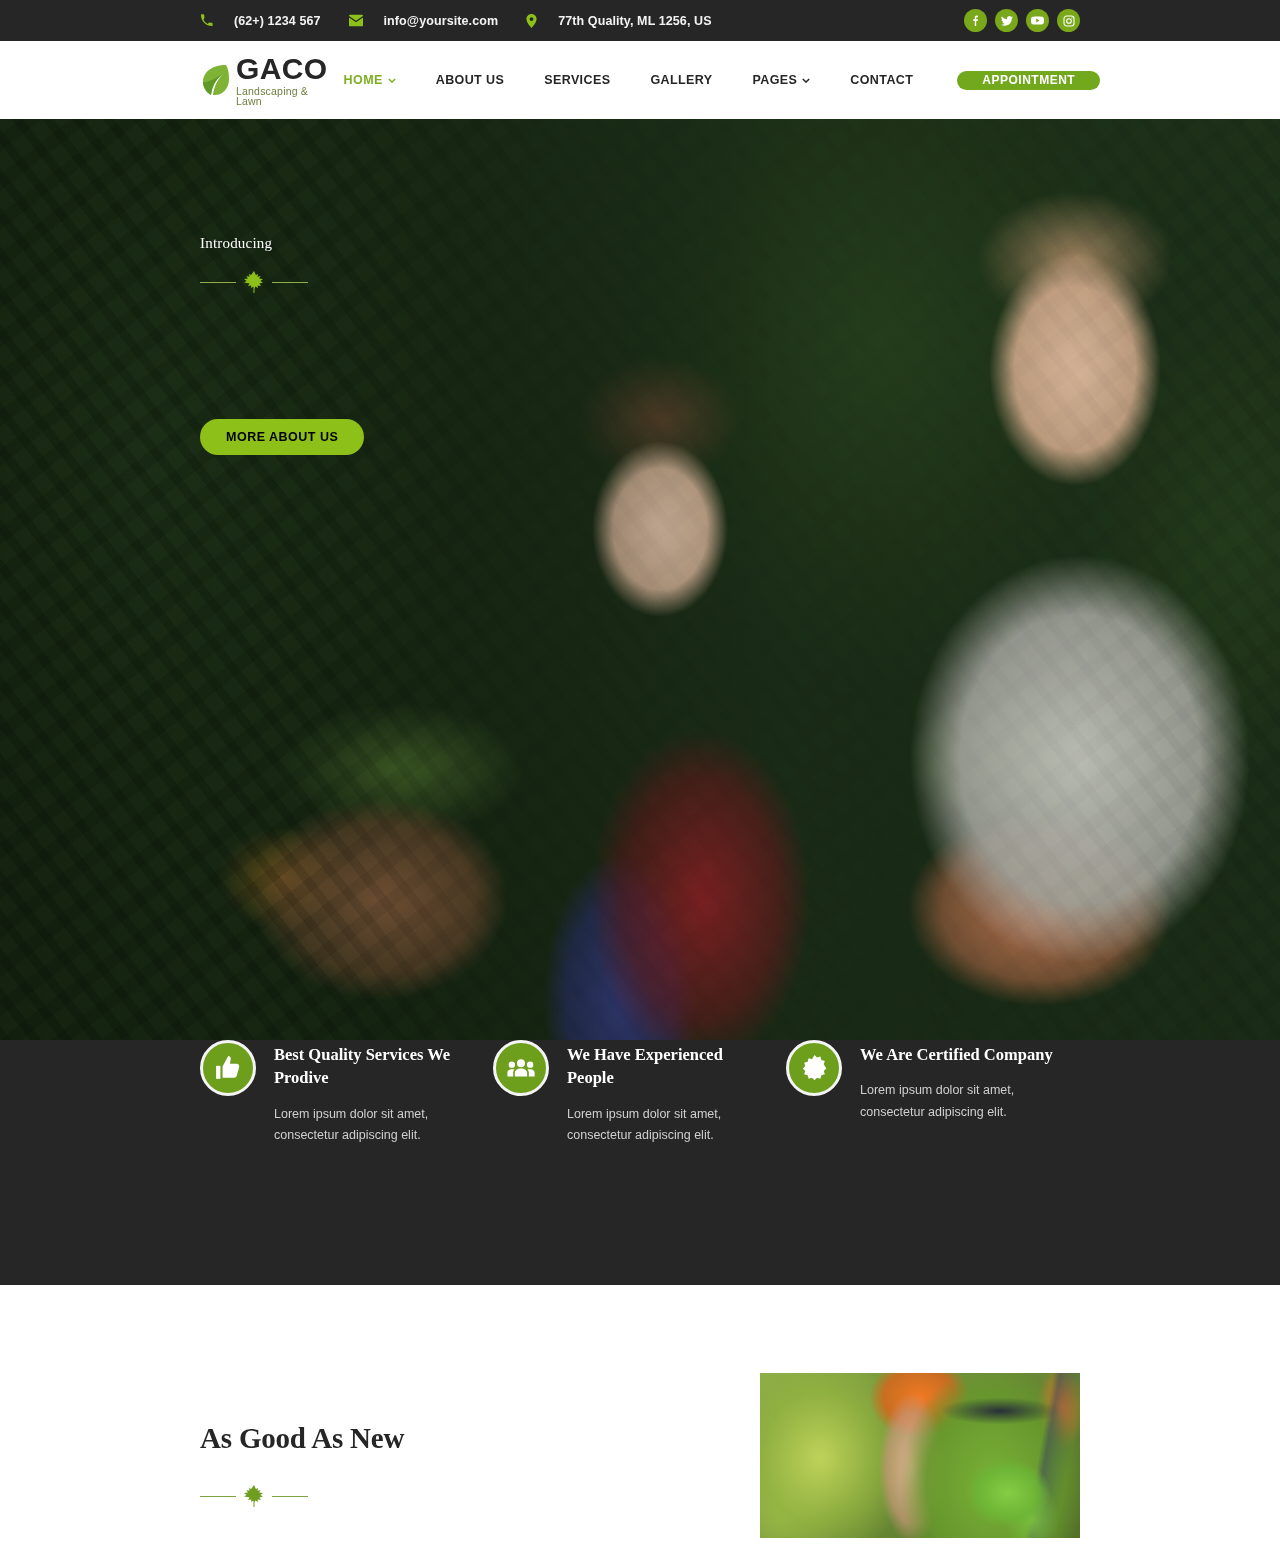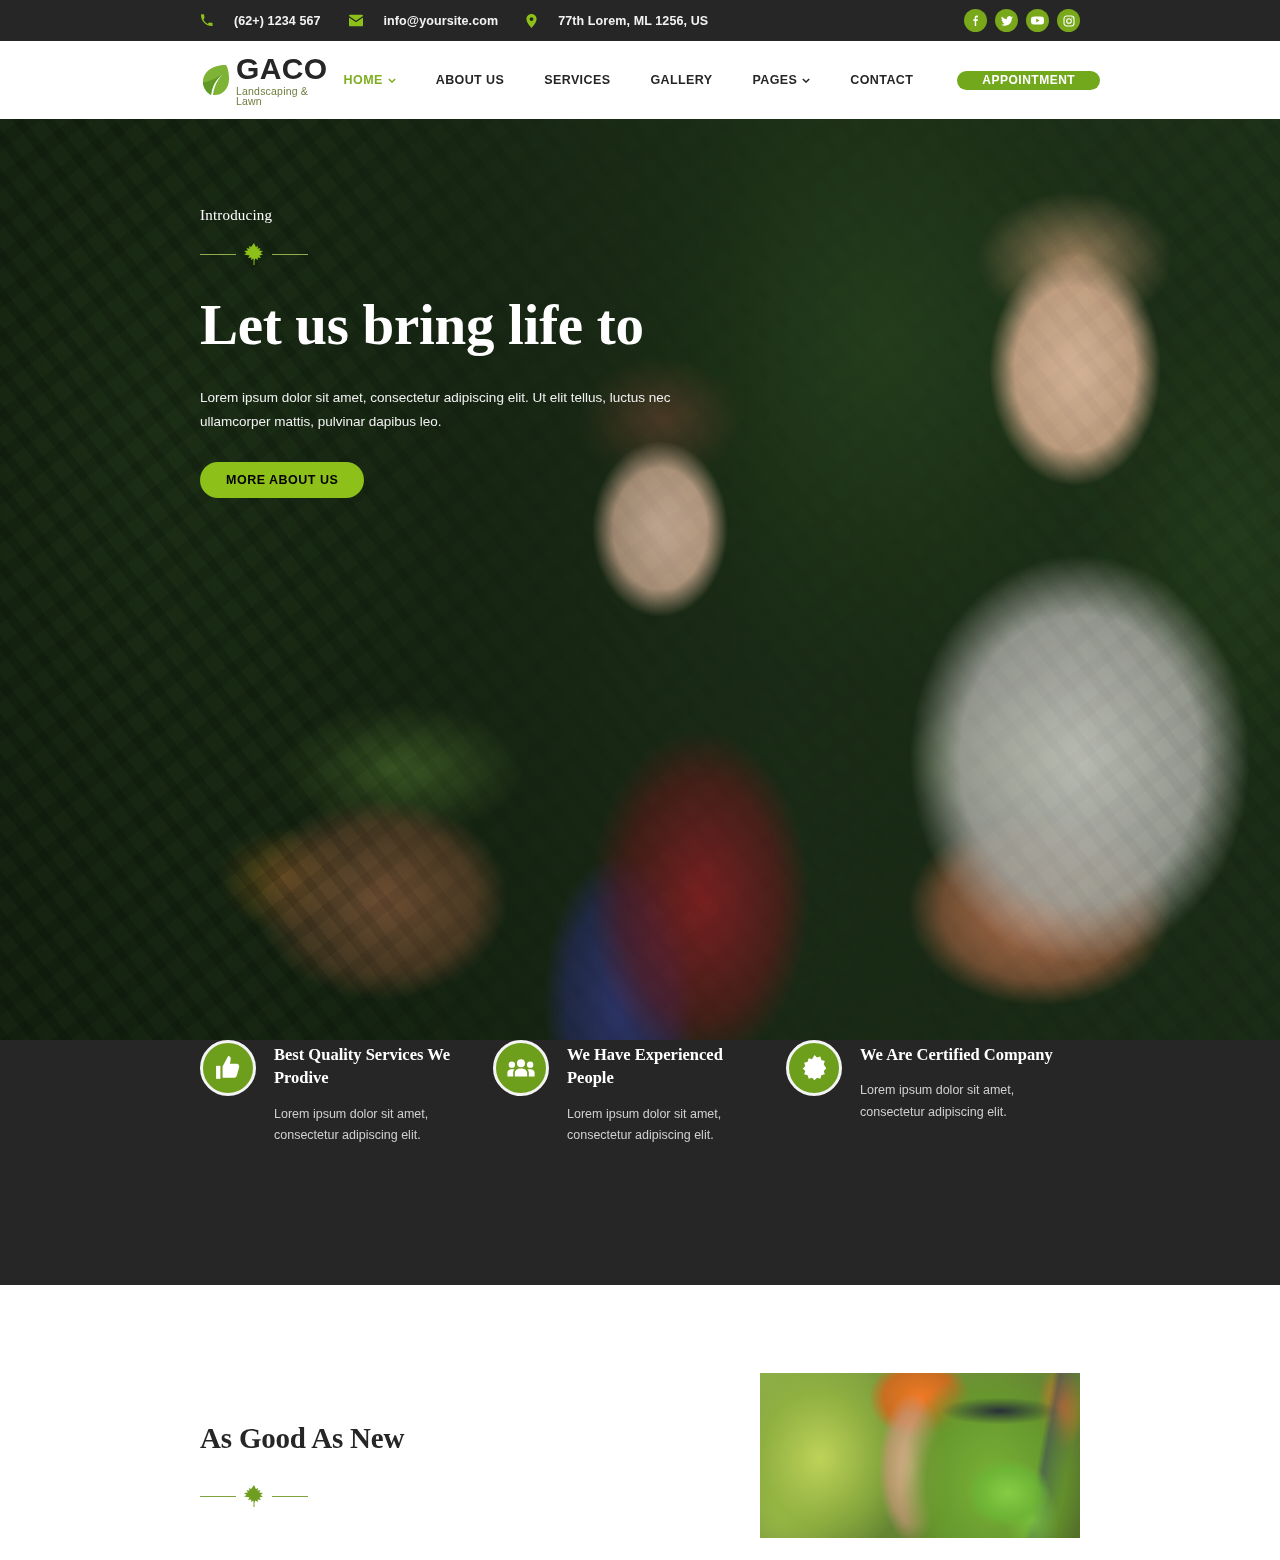--- a/index.html
+++ b/index.html
@@ -171,21 +171,21 @@
   }
   .hero-shade {
     position: absolute; inset: 0;
     background: linear-gradient(90deg, rgba(10,18,8,0.55) 0%, rgba(10,18,8,0.38) 35%, rgba(10,18,8,0.05) 62%, rgba(10,18,8,0) 100%);
   }
   .hero-content {
     position: relative;
     z-index: 3;
     width: 880px;
     margin: 0 auto;
-    padding-top: 88px;
+    padding-top: 116px;
   }
   .hero-eyebrow {
     color: #ffffff;
     font-size: 15px;
     letter-spacing: 0.2px;
     font-family: "Liberation Serif", serif;
     font-weight: normal;
   }
   .leaf-divider {
     display: flex;
@@ -352,21 +352,21 @@
         </span>
         <span>info@yoursite.com</span>
       </div>
 
       <div class="topinfo-item">
         <span>
           <svg width="11" height="14" viewBox="0 0 16 22" fill="#8ec01a">
             <path d="M8 0C3.6 0 0 3.6 0 8c0 6 8 14 8 14s8-8 8-14c0-4.4-3.6-8-8-8zm0 11a3 3 0 1 1 0-6 3 3 0 0 1 0 6z"></path>
           </svg>
         </span>
-        <span>77th Lorem, ML 1256, US</span>
+        <span>77th Quality, ML 1256, US</span>
       </div>
 
     </div>
 
     <div class="socials">
       <a class="social">
         <svg width="11" height="11" viewBox="0 0 24 24" fill="#ffffff">
           <path d="M13.5 24V13h3.2l.5-3.8h-3.7V6.8c0-1.1.3-1.9 1.9-1.9h2V1.5C17.1 1.4 16 1.3 14.8 1.3c-2.6 0-4.4 1.6-4.4 4.5v3.4H7.2V13h3.2v11h3.1z"></path>
         </svg>
       </a>
@@ -462,24 +462,23 @@
       <span>
         <svg width="20" height="22" viewBox="0 0 20 22">
           <path d="M10 0l1.9 4.1 2.3-1-.8 2.6 3.2-.7-1.5 2.5 3.9.4-2.6 2 2.6 1.6-3.6 1.1 1.6 2.3-3.4-.5.5 2.7-2.9-1.6-.6 1.9h-.2l-.6-1.9-2.9 1.6.5-2.7-3.4.5 1.6-2.3L0 11.5 2.6 9.9 0 7.9l3.9-.4-1.5-2.5 3.2.7-.8-2.6 2.3 1L10 0z" fill="#8ec01a"></path>
           <rect x="9.5" y="14" width="1" height="8" fill="#8ec01a"></rect>
         </svg>
       </span>
       <span class="line"></span>
     </div>
 
     <h1 class="hero-title">
-      <span>Let us bring life to</span><br>
+      <br>
     </h1>
 
-    <p class="hero-desc">Lorem ipsum dolor sit amet, consectetur adipiscing elit. Ut elit tellus, luctus nec ullamcorper mattis, pulvinar dapibus leo.</p>
 
     <button class="more-btn">MORE ABOUT US</button>
   </div>
 </div>
 
 <div class="features">
   <div class="container">
     <div class="features-grid">
 
       <div class="feature">

